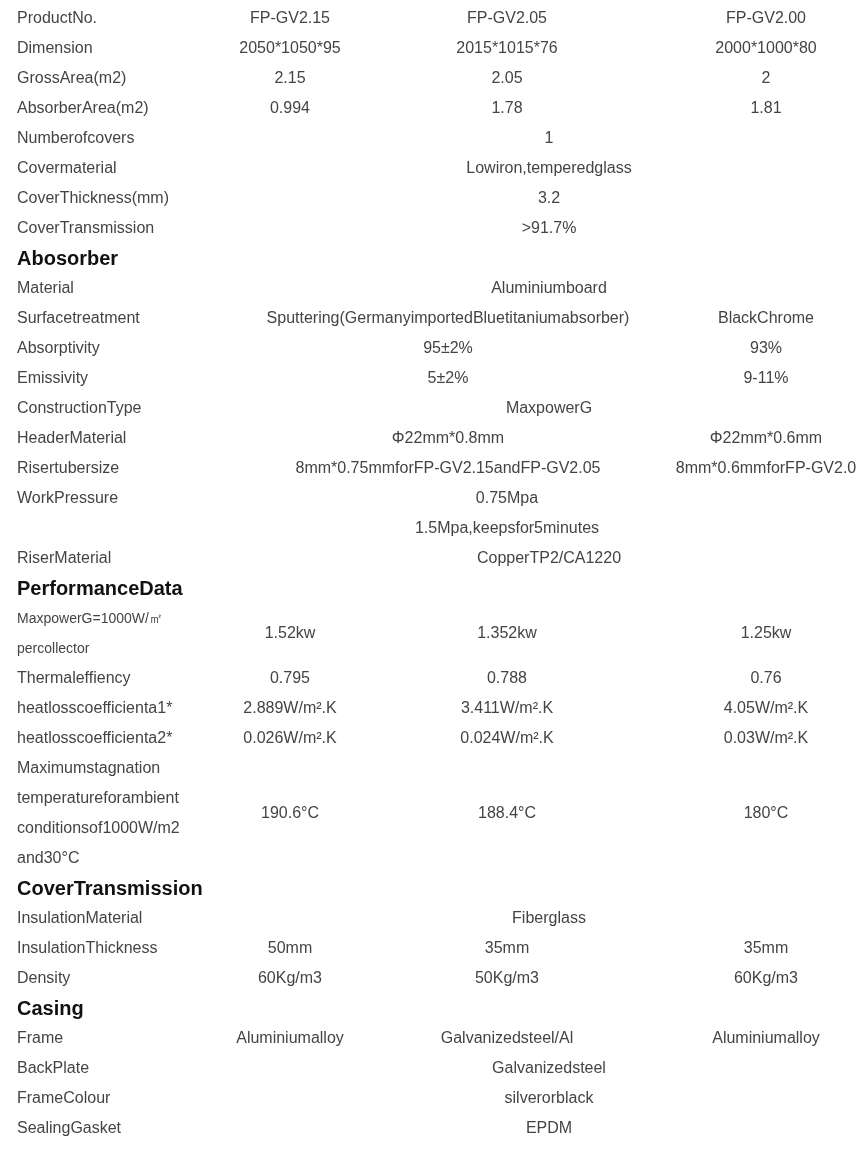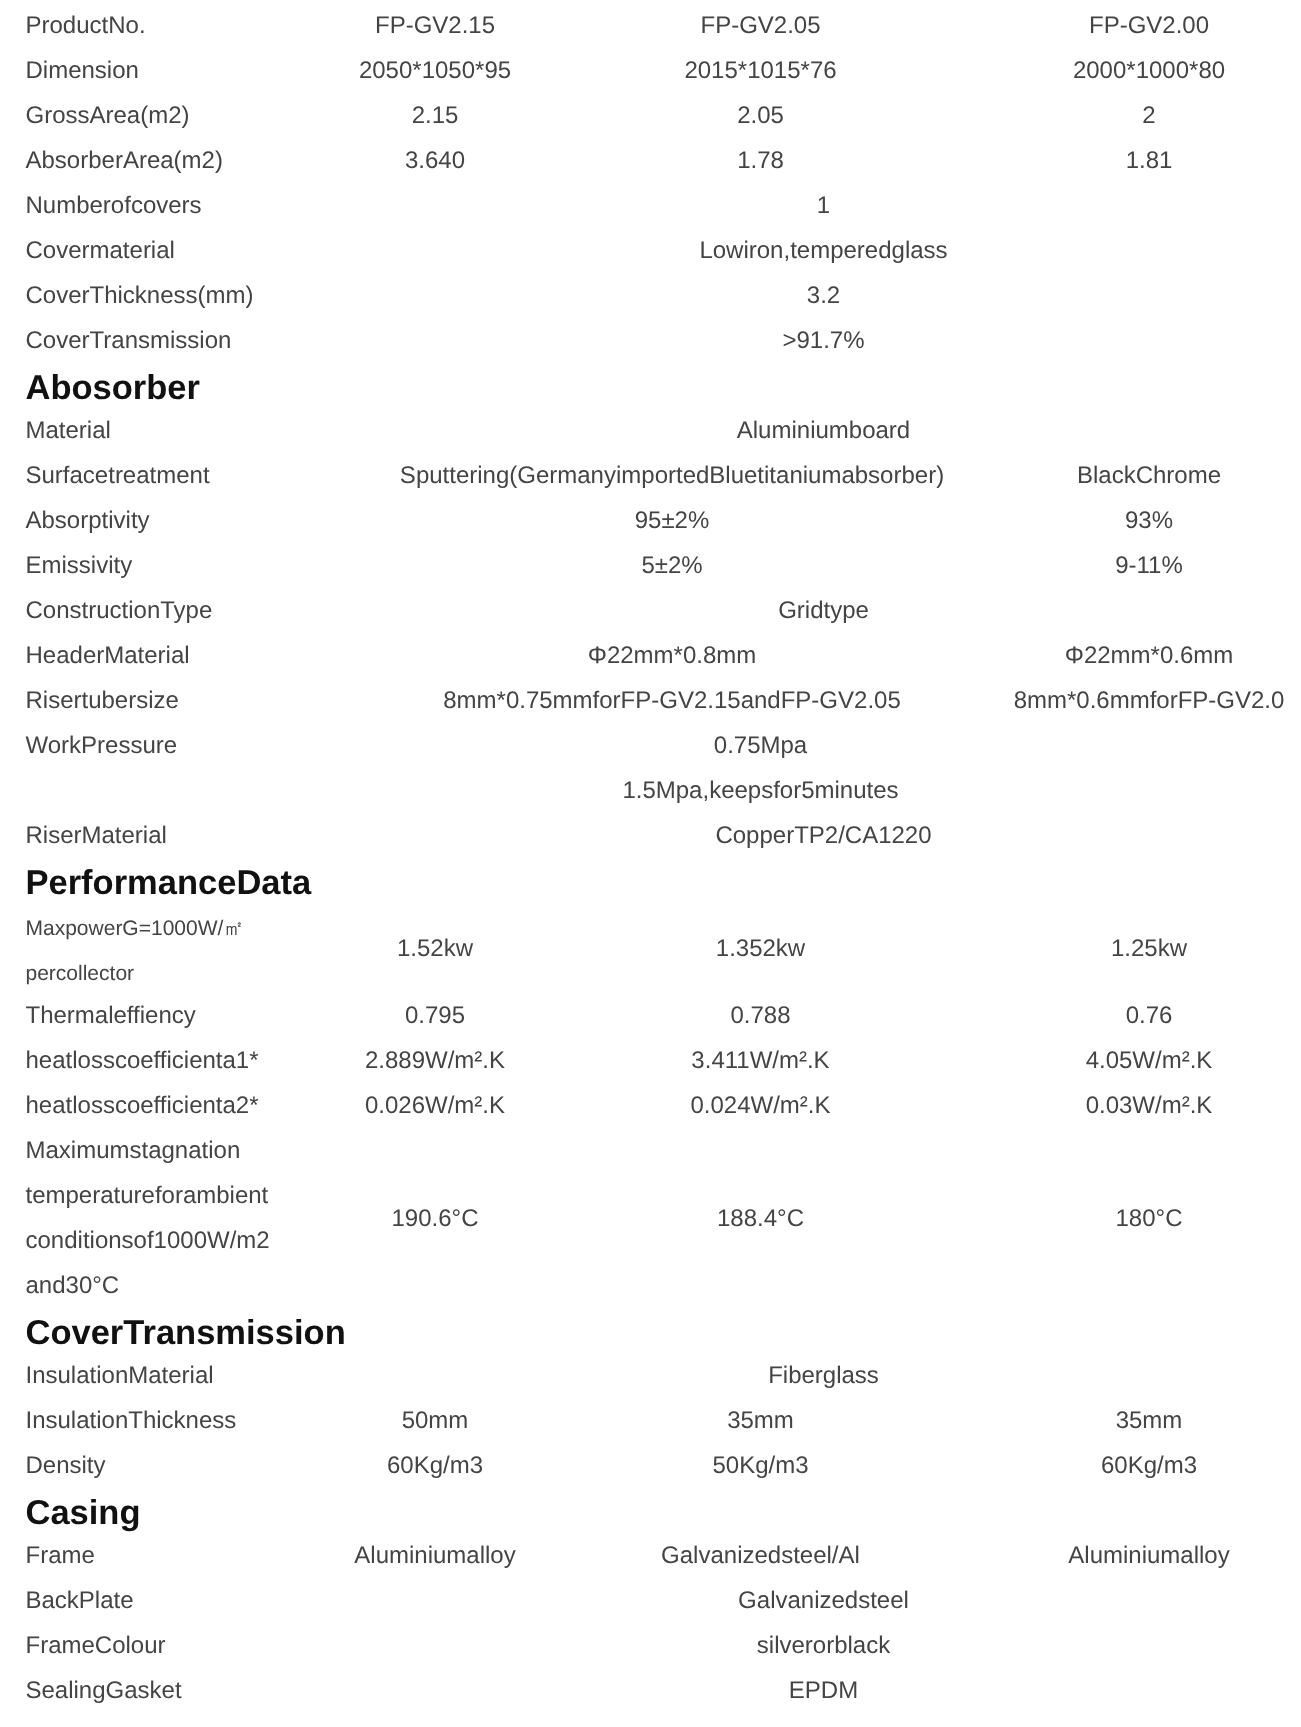--- a/index.html
+++ b/index.html
@@ -40,21 +40,21 @@
   }
   .lab-line {
     height: 30px;
     line-height: 30px;
   }
   .value {
     justify-content: center;
     text-align: center;
   }
   .section-heading {
-    font-size: 23px;
+    font-size: 20px;
     font-weight: 700;
     color: #111111;
     grid-column: 1 / 5;
   }
   .small {
     font-size: 14px;
   }
 </style>
 </head>
 <body>
@@ -73,21 +73,21 @@
       <div class="cell value" style="grid-column: 4 / 5;">2000*1000*80</div>
     </div>
     <div class="row">
       <div class="cell label">GrossArea(m2)</div>
       <div class="cell value" style="grid-column: 2 / 3;">2.15</div>
       <div class="cell value" style="grid-column: 3 / 4;">2.05</div>
       <div class="cell value" style="grid-column: 4 / 5;">2</div>
     </div>
     <div class="row">
       <div class="cell label">AbsorberArea(m2)</div>
-      <div class="cell value" style="grid-column: 2 / 3;">3.640</div>
+      <div class="cell value" style="grid-column: 2 / 3;">0.994</div>
       <div class="cell value" style="grid-column: 3 / 4;">1.78</div>
       <div class="cell value" style="grid-column: 4 / 5;">1.81</div>
     </div>
     <div class="row">
       <div class="cell label">Numberofcovers</div>
       <div class="cell value" style="grid-column: 2 / 5;">1</div>
     </div>
     <div class="row">
       <div class="cell label">Covermaterial</div>
       <div class="cell value" style="grid-column: 2 / 5;">Lowiron,temperedglass</div>
@@ -117,21 +117,21 @@
       <div class="cell value" style="grid-column: 2 / 4;">95±2%</div>
       <div class="cell value" style="grid-column: 4 / 5;">93%</div>
     </div>
     <div class="row">
       <div class="cell label">Emissivity</div>
       <div class="cell value" style="grid-column: 2 / 4;">5±2%</div>
       <div class="cell value" style="grid-column: 4 / 5;">9-11%</div>
     </div>
     <div class="row">
       <div class="cell label">ConstructionType</div>
-      <div class="cell value" style="grid-column: 2 / 5;">Gridtype</div>
+      <div class="cell value" style="grid-column: 2 / 5;">MaxpowerG</div>
     </div>
     <div class="row">
       <div class="cell label">HeaderMaterial</div>
       <div class="cell value" style="grid-column: 2 / 4;">Φ22mm*0.8mm</div>
       <div class="cell value" style="grid-column: 4 / 5;">Φ22mm*0.6mm</div>
     </div>
     <div class="row">
       <div class="cell label">Risertubersize</div>
       <div class="cell value" style="grid-column: 2 / 4;">8mm*0.75mmforFP-GV2.15andFP-GV2.05</div>
       <div class="cell value" style="grid-column: 4 / 5;">8mm*0.6mmforFP-GV2.0</div>

